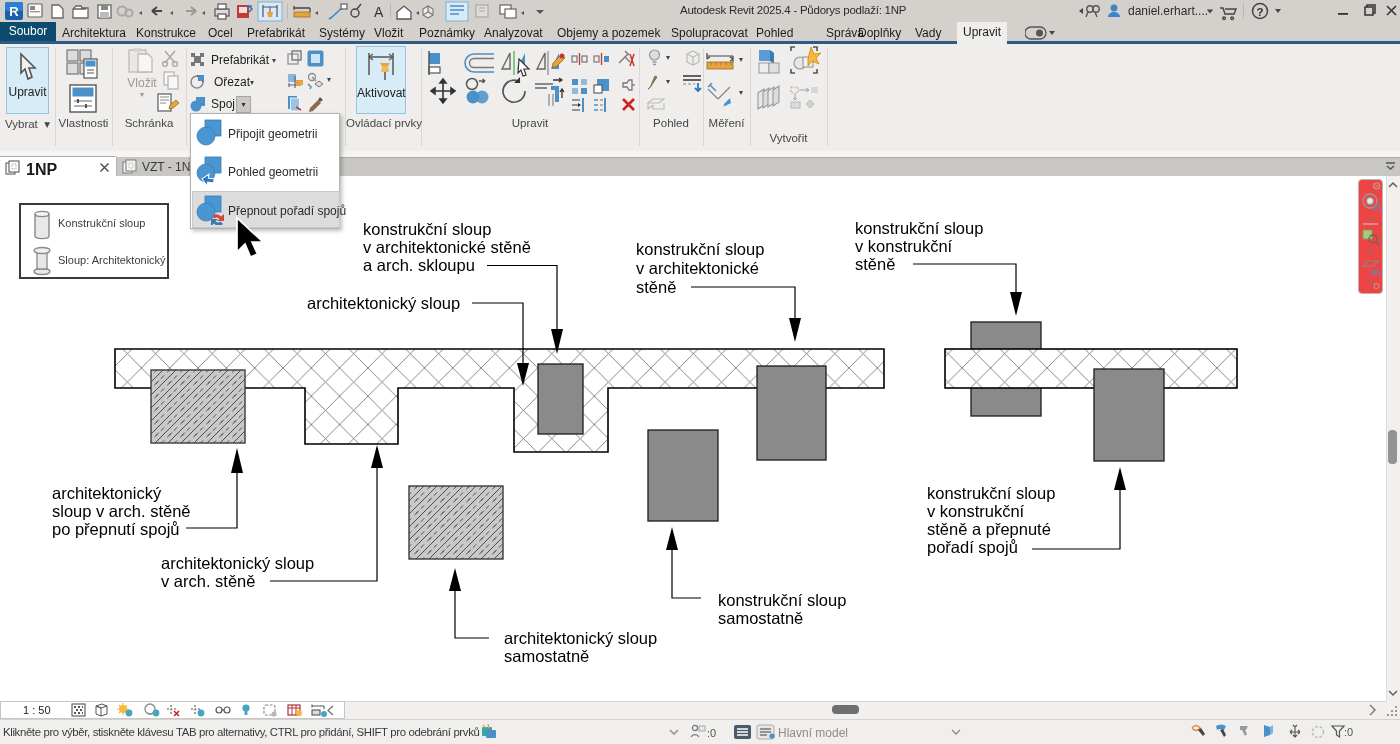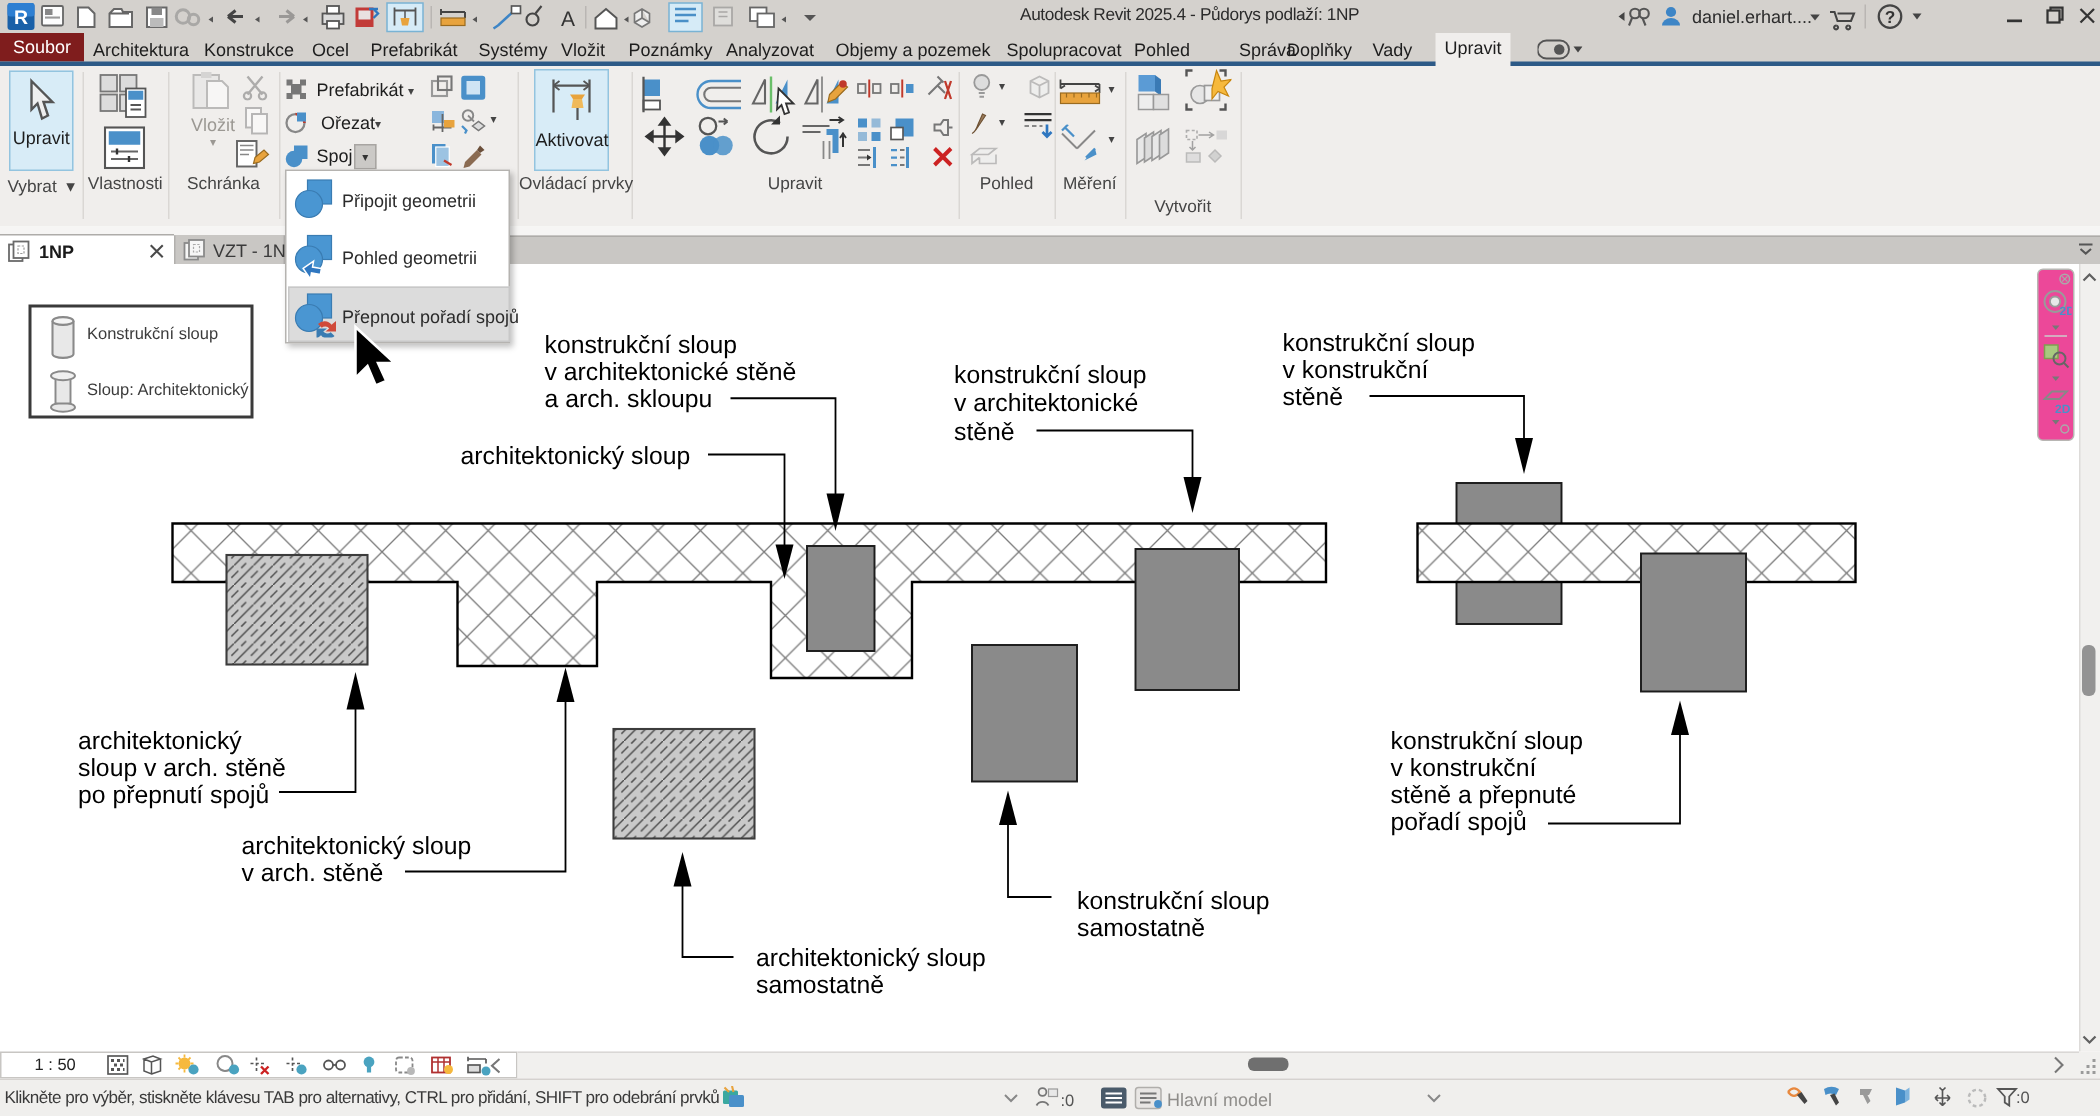--- a/index.html
+++ b/index.html
@@ -107,21 +107,21 @@
     <rect x="288" y="13" width="10" height="1.8" fill="#333"></rect>
     <g stroke="#333" stroke-width="1.5" fill="none">
         <rect x="315" y="7" width="8" height="8"></rect>
         <path d="M317,7 v-2 h8 v8 h-2"></path>
       </g>
     <path d="M337,6 l9,9 m0,-9 l-9,9" stroke="#333" stroke-width="1.5"></path>
   </svg>
 </div>
 <div class="abs" id="menubar"></div>
 <div class="abs" id="uilayer1" style="left:0;top:0;width:1400px;height:176px;">
-  <div class="abs" style="left:0;top:22px;width:56px;height:19px;background:#7f1d1d;color:#fff;font-size:12px;text-align:center;line-height:19px;">Soubor</div>
+  <div class="abs" style="left:0;top:22px;width:56px;height:19px;background:#0c4a6e;color:#fff;font-size:12px;text-align:center;line-height:19px;">Soubor</div>
   <div class="mtab" style="left:62px;">Architektura</div>
   <div class="mtab" style="left:136px;">Konstrukce</div>
   <div class="mtab" style="left:208px;">Ocel</div>
   <div class="mtab" style="left:247px;">Prefabrikát</div>
   <div class="mtab" style="left:319px;">Systémy</div>
   <div class="mtab" style="left:374px;">Vložit</div>
   <div class="mtab" style="left:419px;">Poznámky</div>
   <div class="mtab" style="left:484px;">Analyzovat</div>
   <div class="mtab" style="left:557px;">Objemy a pozemek</div>
   <div class="mtab" style="left:671px;">Spolupracovat</div>
@@ -423,21 +423,21 @@
     <path d="M7,4 h4 v5 h-4 z" fill="none" stroke="#aaa" stroke-width="0.8" stroke-dasharray="1.5 1"></path>
   </svg>
   <div class="abs" style="left:25px;top:3px;font-size:12px;color:#3a3a3a;white-space:nowrap;">VZT - 1NP</div>
 </div>
 <div class="abs" style="left:0;top:156px;width:116px;height:20px;background:#fff;border-top:1px solid #aeaca9;box-sizing:border-box;">
   <svg class="abs" style="left:5px;top:3px;" width="16" height="15" viewBox="0 0 16 15">
     <rect x="1" y="3" width="9" height="11" fill="#fff" stroke="#6a6a6a" stroke-width="1.2"></rect>
     <rect x="4" y="1" width="10" height="11" fill="#fff" stroke="#6a6a6a" stroke-width="1.2"></rect>
     <path d="M7,4 h4 v5 h-4 z" fill="none" stroke="#999" stroke-width="0.8" stroke-dasharray="1.5 1"></path>
   </svg>
-  <div class="abs" style="left:26px;top:4px;font-size:12px;font-weight:bold;color:#1a1a1a;">1NP</div>
+  <div class="abs" style="left:26px;top:4px;font-size:16px;font-weight:bold;color:#1a1a1a;">1NP</div>
   <svg class="abs" style="left:99px;top:5px;" width="11" height="11" viewBox="0 0 11 11">
     <path d="M1.5,1.5 L9.5,9.5 M9.5,1.5 L1.5,9.5" stroke="#4a4a4a" stroke-width="1.4"></path>
   </svg>
 </div>
 <svg class="abs" style="left:1384px;top:160px;" width="13" height="13" viewBox="0 0 13 13">
   <path d="M2,3 h9 M3,6 l3.5,3 l3.5,-3" stroke="#555" stroke-width="1.4" fill="none"></path>
 </svg>
 <div class="abs" id="canvas"></div>
 <svg class="abs" style="left:0;top:176px;" width="1386" height="525" viewBox="0 176 1386 525">
   <defs>
@@ -532,21 +532,21 @@
     <ellipse cx="9" cy="4.5" rx="8" ry="3" fill="#f0f0f0" stroke="#8a8a8a" stroke-width="1.3"></ellipse>
   </svg>
   <div class="abs" style="left:37px;top:49px;font-size:11px;color:#3c3c3c;white-space:nowrap;">Sloup: Architektonický</div>
 </div>
 <div class="abs" id="viewbar"></div>
 <div class="abs" id="hscroll"></div>
 <div class="abs" id="vscroll"></div>
 <div class="abs" id="corner"></div>
 <div class="abs" id="statusbar"></div>
 
-<div class="abs" style="left:1358px;top:179px;width:25px;height:115px;background:#ec4899;border:1px solid #b8b6b3;border-radius:4px;box-sizing:border-box;">
+<div class="abs" style="left:1358px;top:179px;width:25px;height:115px;background:#ef4444;border:1px solid #b8b6b3;border-radius:4px;box-sizing:border-box;">
   <svg class="abs" style="left:1px;top:1px;" width="21" height="110" viewBox="0 0 21 110">
     <circle cx="16.5" cy="5" r="3.2" fill="none" stroke="#aaa" stroke-width="1"></circle>
     <path d="M14.7,3.2 l3.6,3.6 m0,-3.6 l-3.6,3.6" stroke="#aaa" stroke-width="0.8"></path>
     <g stroke="#9a9a9a" stroke-width="1.3" fill="none">
       <circle cx="10" cy="20" r="7"></circle>
       <circle cx="10" cy="20" r="3.4" fill="#e8e8e8"></circle>
     </g>
     <text x="13" y="29" font-size="8" fill="#4a90c9" font-weight="bold" font-family="Liberation Sans">2D</text>
     <path d="M8,36 l2.5,3 l2.5,-3 z" fill="#777"></path>
     <path d="M3,43 h15" stroke="#ccc" stroke-width="1"></path>

